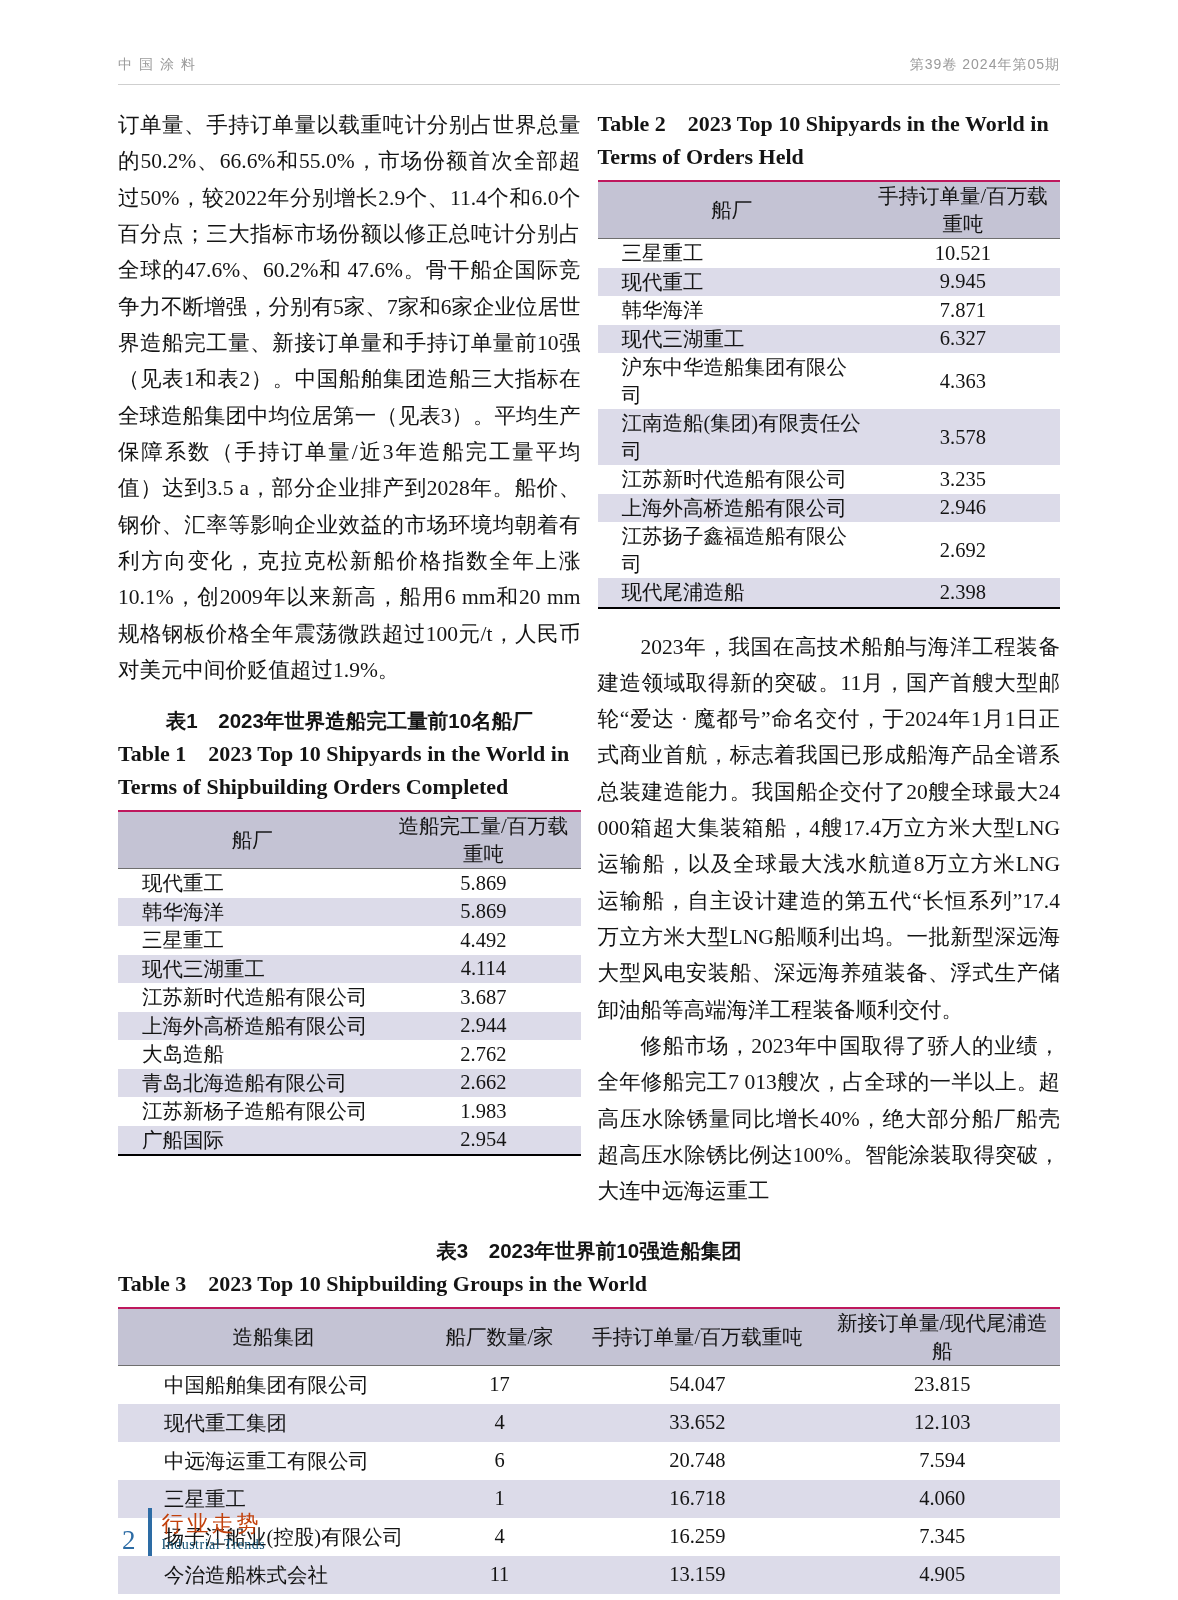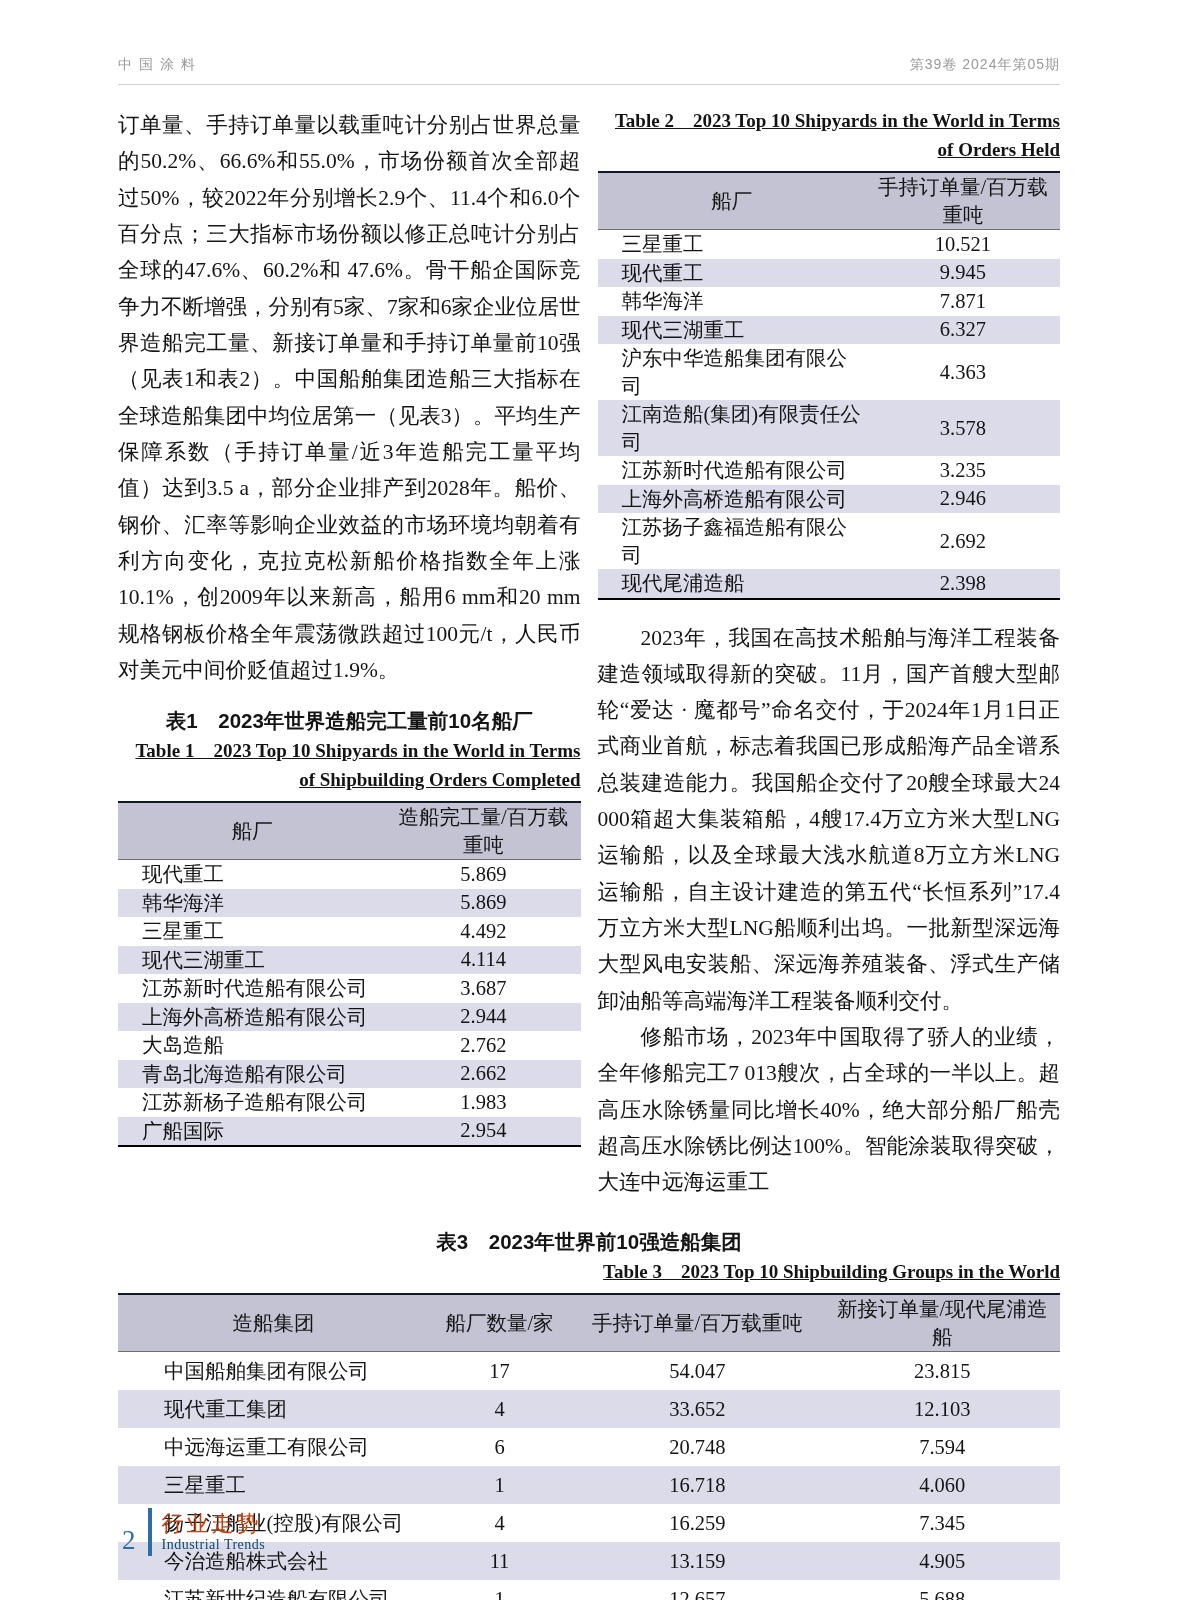--- a/index.html
+++ b/index.html
@@ -25,25 +25,25 @@
   .body-text { margin:0; font-size:21.5px; line-height:1.69; text-align:justify; }
   .indent { text-indent:2em; }
 
   
   .table-block { margin-top:18px; }
   .tbl-title-zh {
     text-align:center; font-weight:bold; font-size:20.5px; line-height:1.5;
     font-family:"Liberation Sans","DejaVu Sans",sans-serif;
   }
   .tbl-title-en {
-    text-align:right; font-weight:bold; font-size:19px; line-height:1.5; margin-bottom:7px;text-decoration:underline;
+    text-align:left; font-weight:bold; font-size:22px; line-height:1.5; margin-bottom:7px;
   }
   table.data {
     width:100%; border-collapse:collapse; font-size:20.5px;
-    border-top:2px solid #0f172a; border-bottom:2px solid #000;
+    border-top:2px solid #be185d; border-bottom:2px solid #000;
   }
   table.data th {
     background:var(--table-header-bg,#c4c3d4); font-weight:normal; height:37px;
     border-bottom:1.5px solid #6f6f6f; text-align:center; padding:0 4px;
   }
   table.data td { height:28.5px; padding:0 4px; }
   table.data tbody tr:nth-child(even) { background:var(--table-alt-row,#dcdbe9); }
 
   .two-col td:first-child { text-align:left; padding-left:24px; }
   .two-col th:last-child, .two-col td:last-child { width:42%; text-align:center; }

